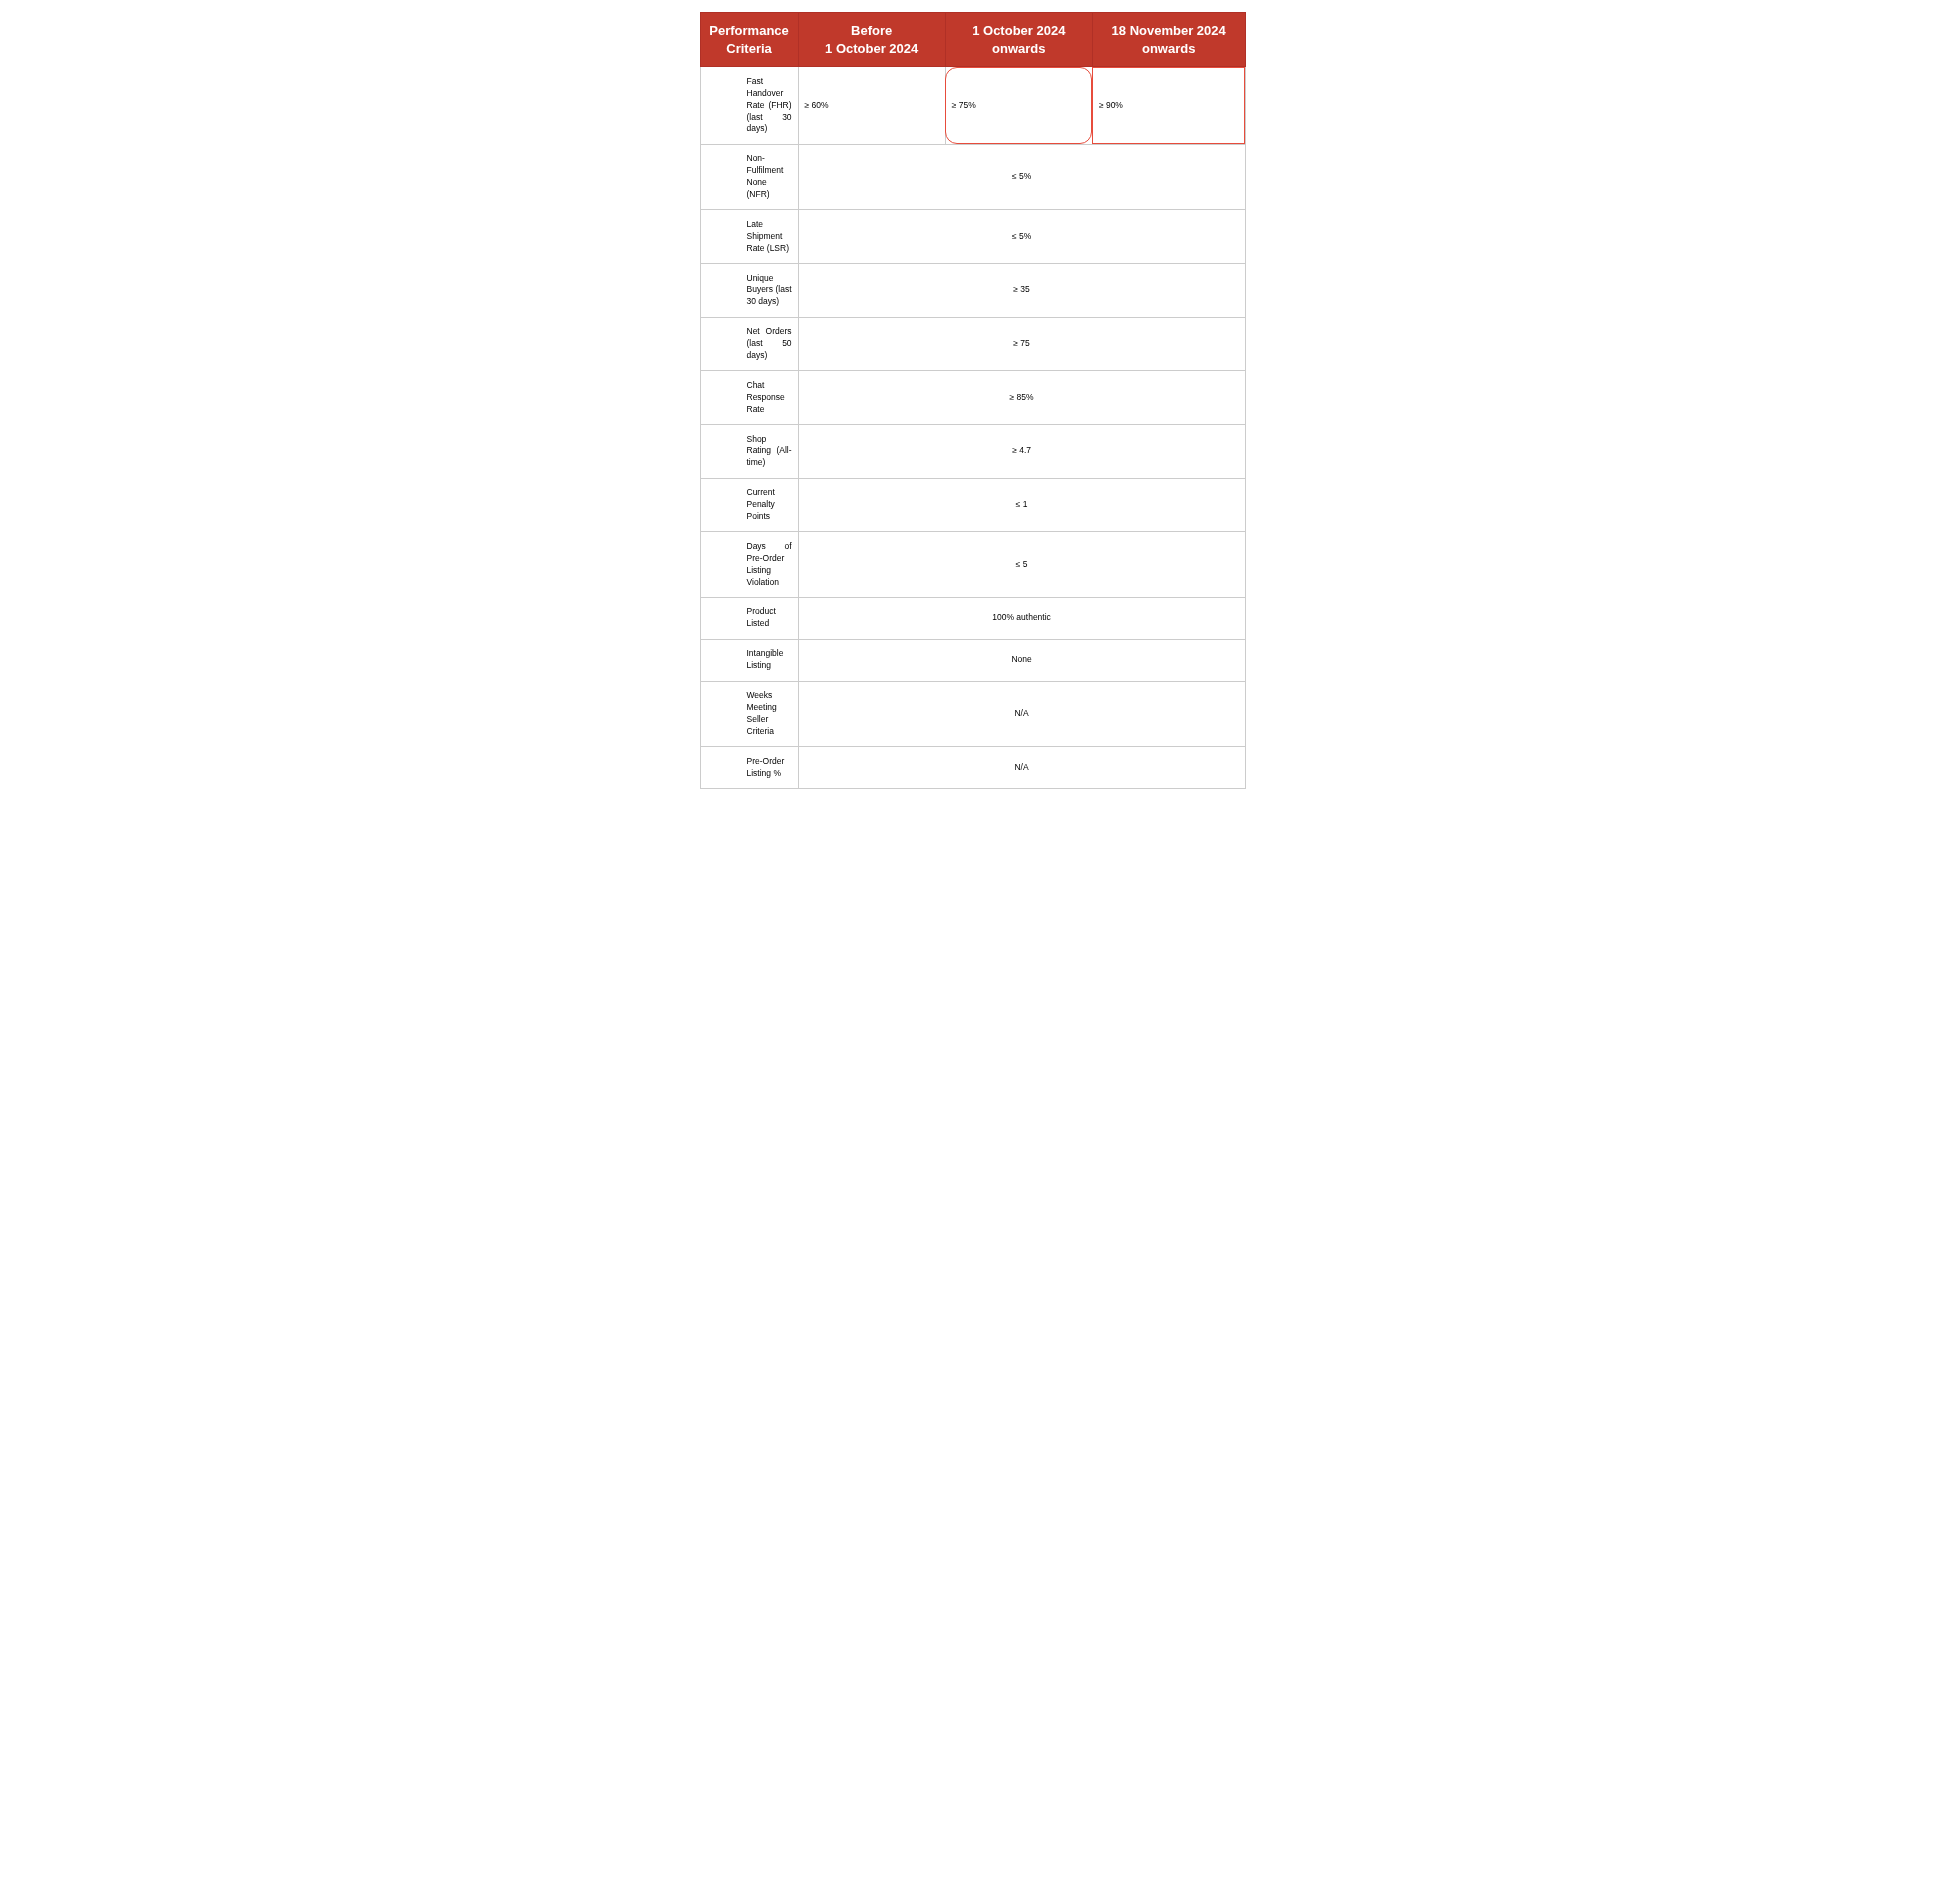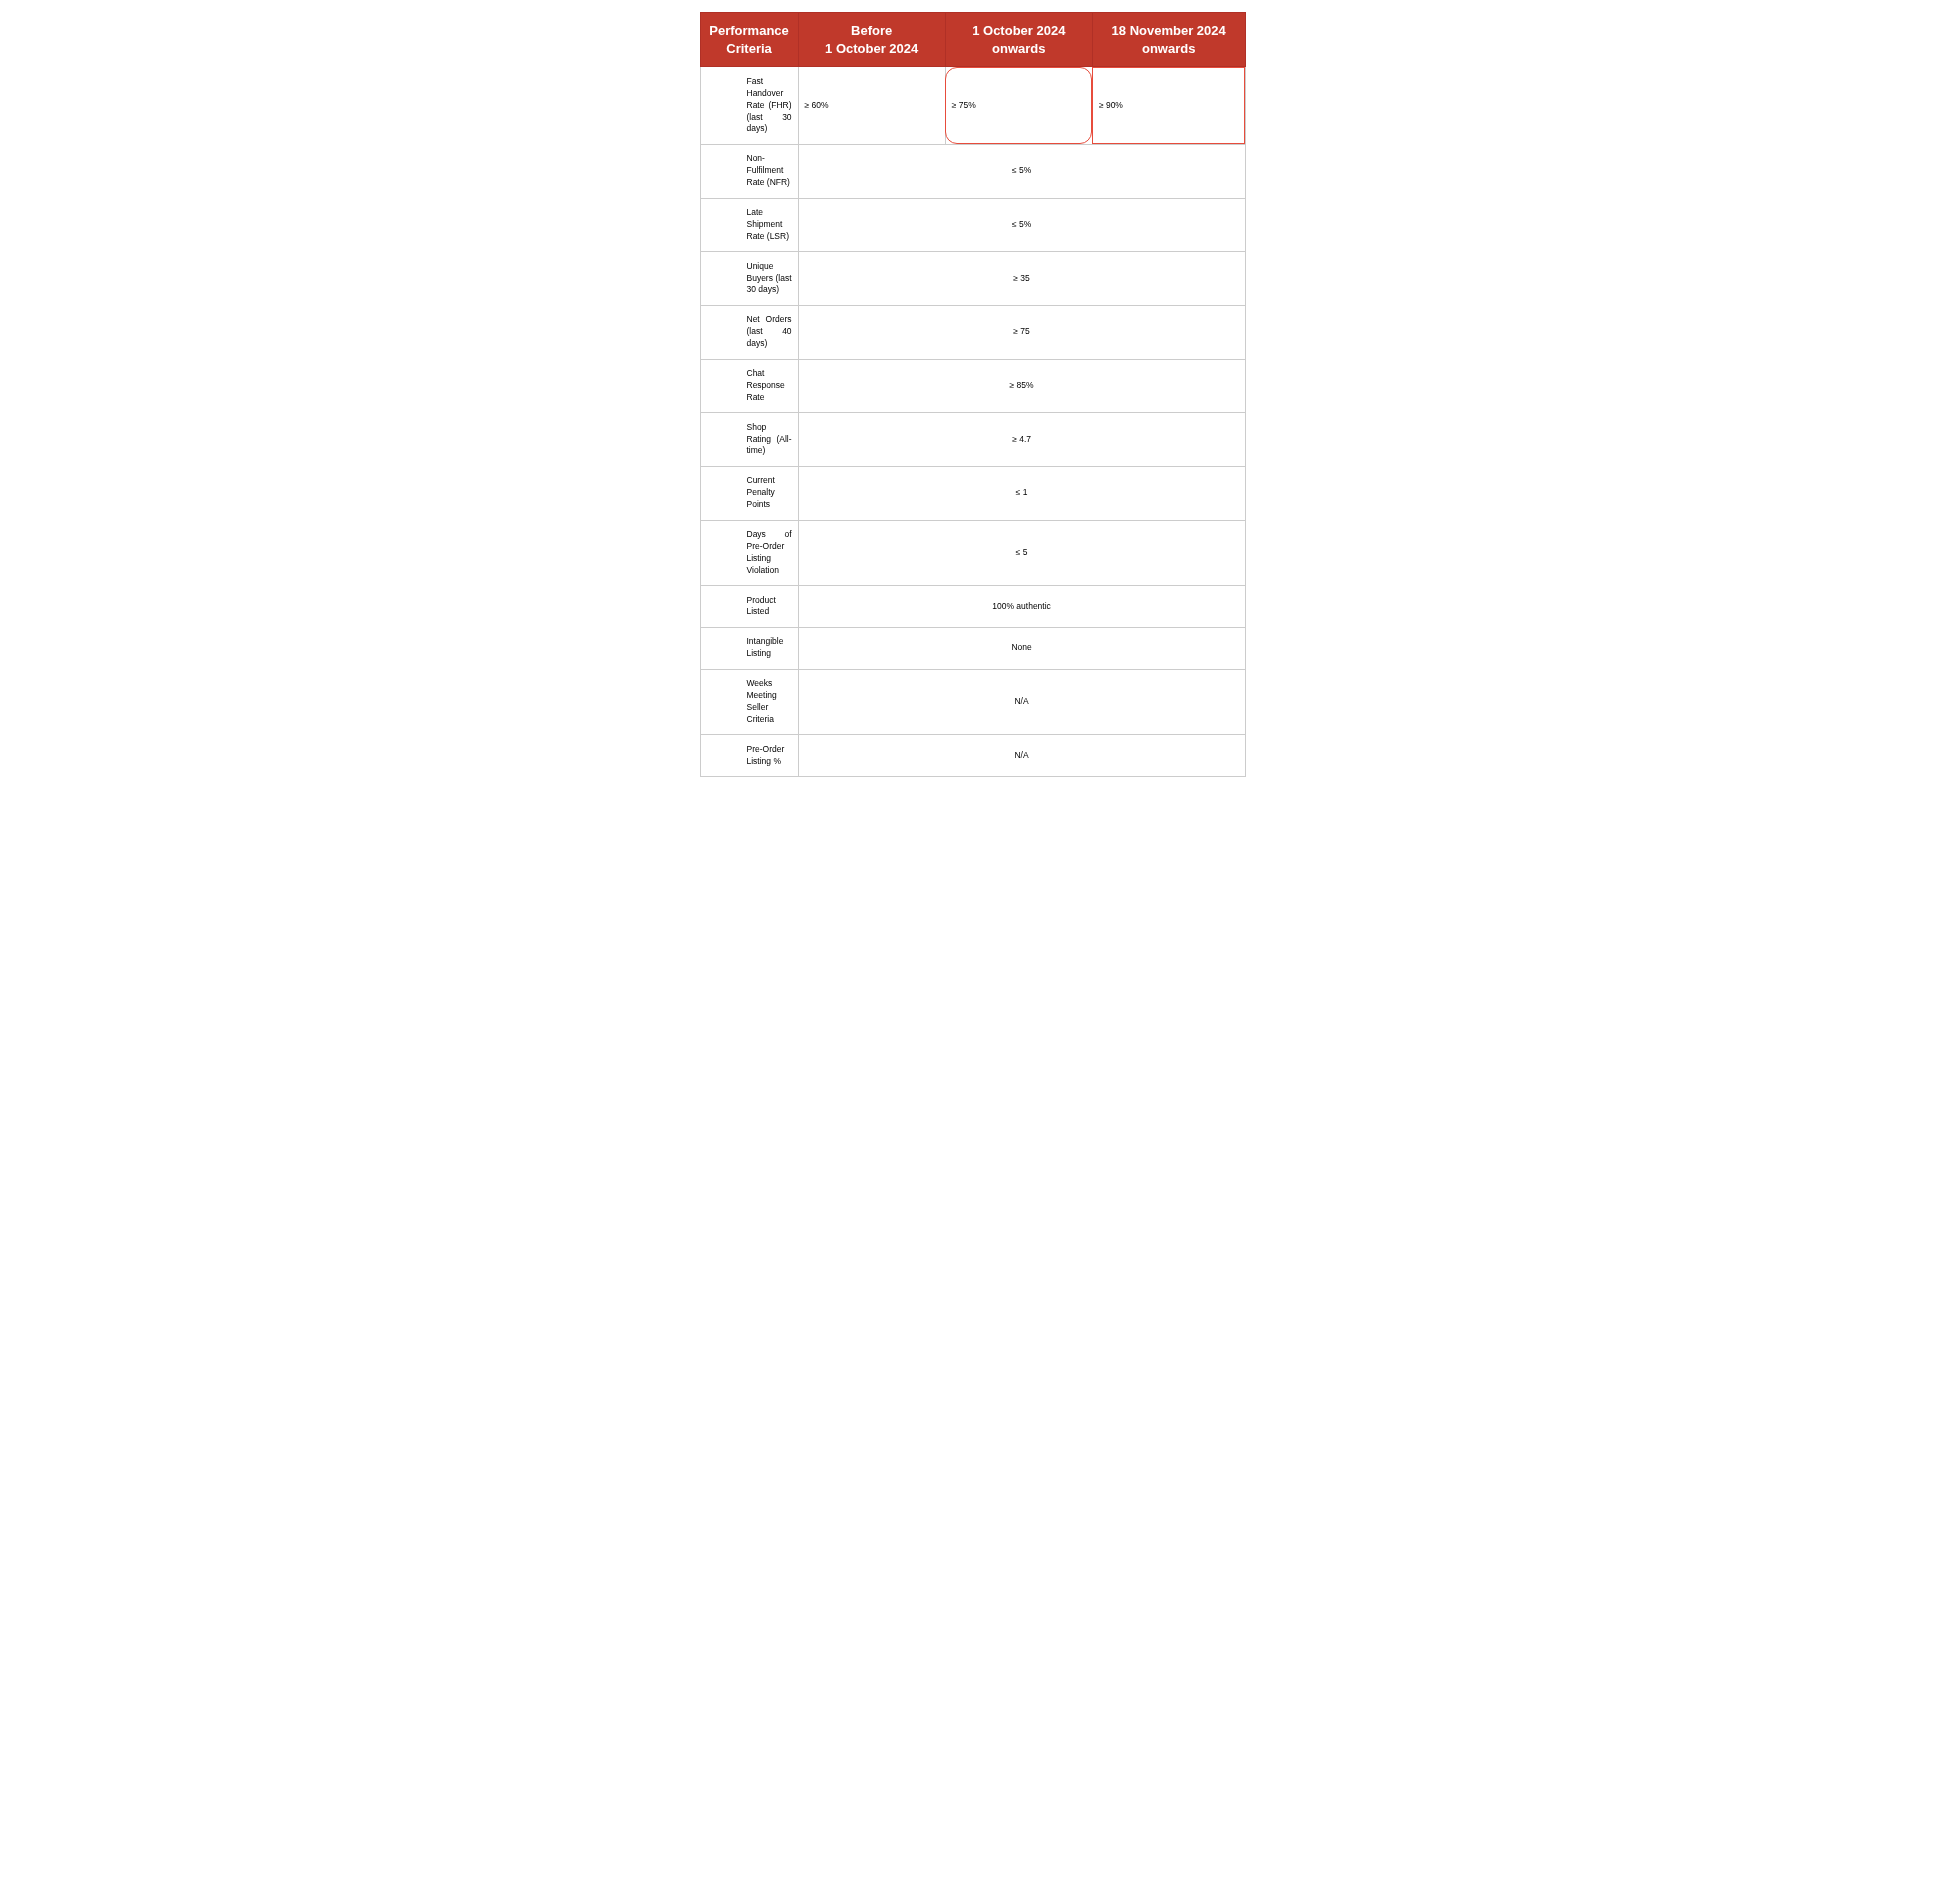--- a/index.html
+++ b/index.html
@@ -91,33 +91,33 @@
     </tr>
   </thead>
   <tbody id="table-body">
   <tr>
         <td class="criteria-col">Fast Handover Rate (FHR) (last 30 days)</td>
         <td class="value-col">≥ 60%</td>
         <td class="value-col" style="outline: rgb(231, 76, 60) solid 1.8px; outline-offset: -1.8px; border-radius: 12px;">≥ 75%</td>
         <td class="value-col" style="outline: rgb(231, 76, 60) solid 1.8px; outline-offset: -1.8px;">≥ 90%</td>
       </tr>
       <tr>
-        <td class="criteria-col">Non-Fulfilment Rate (NFR)</td>
+        <td class="criteria-col">Non-Fulfilment None (NFR)</td>
         <td colspan="3" class="span-col">≤ 5%</td>
       </tr>
       <tr>
         <td class="criteria-col">Late Shipment Rate (LSR)</td>
         <td colspan="3" class="span-col">≤ 5%</td>
       </tr>
       <tr>
         <td class="criteria-col">Unique Buyers (last 30 days)</td>
         <td colspan="3" class="span-col">≥ 35</td>
       </tr>
       <tr>
-        <td class="criteria-col">Net Orders (last 40 days)</td>
+        <td class="criteria-col">Net Orders (last 50 days)</td>
         <td colspan="3" class="span-col">≥ 75</td>
       </tr>
       <tr>
         <td class="criteria-col">Chat Response Rate</td>
         <td colspan="3" class="span-col">≥ 85%</td>
       </tr>
       <tr>
         <td class="criteria-col">Shop Rating (All-time)</td>
         <td colspan="3" class="span-col">≥ 4.7</td>
       </tr>

